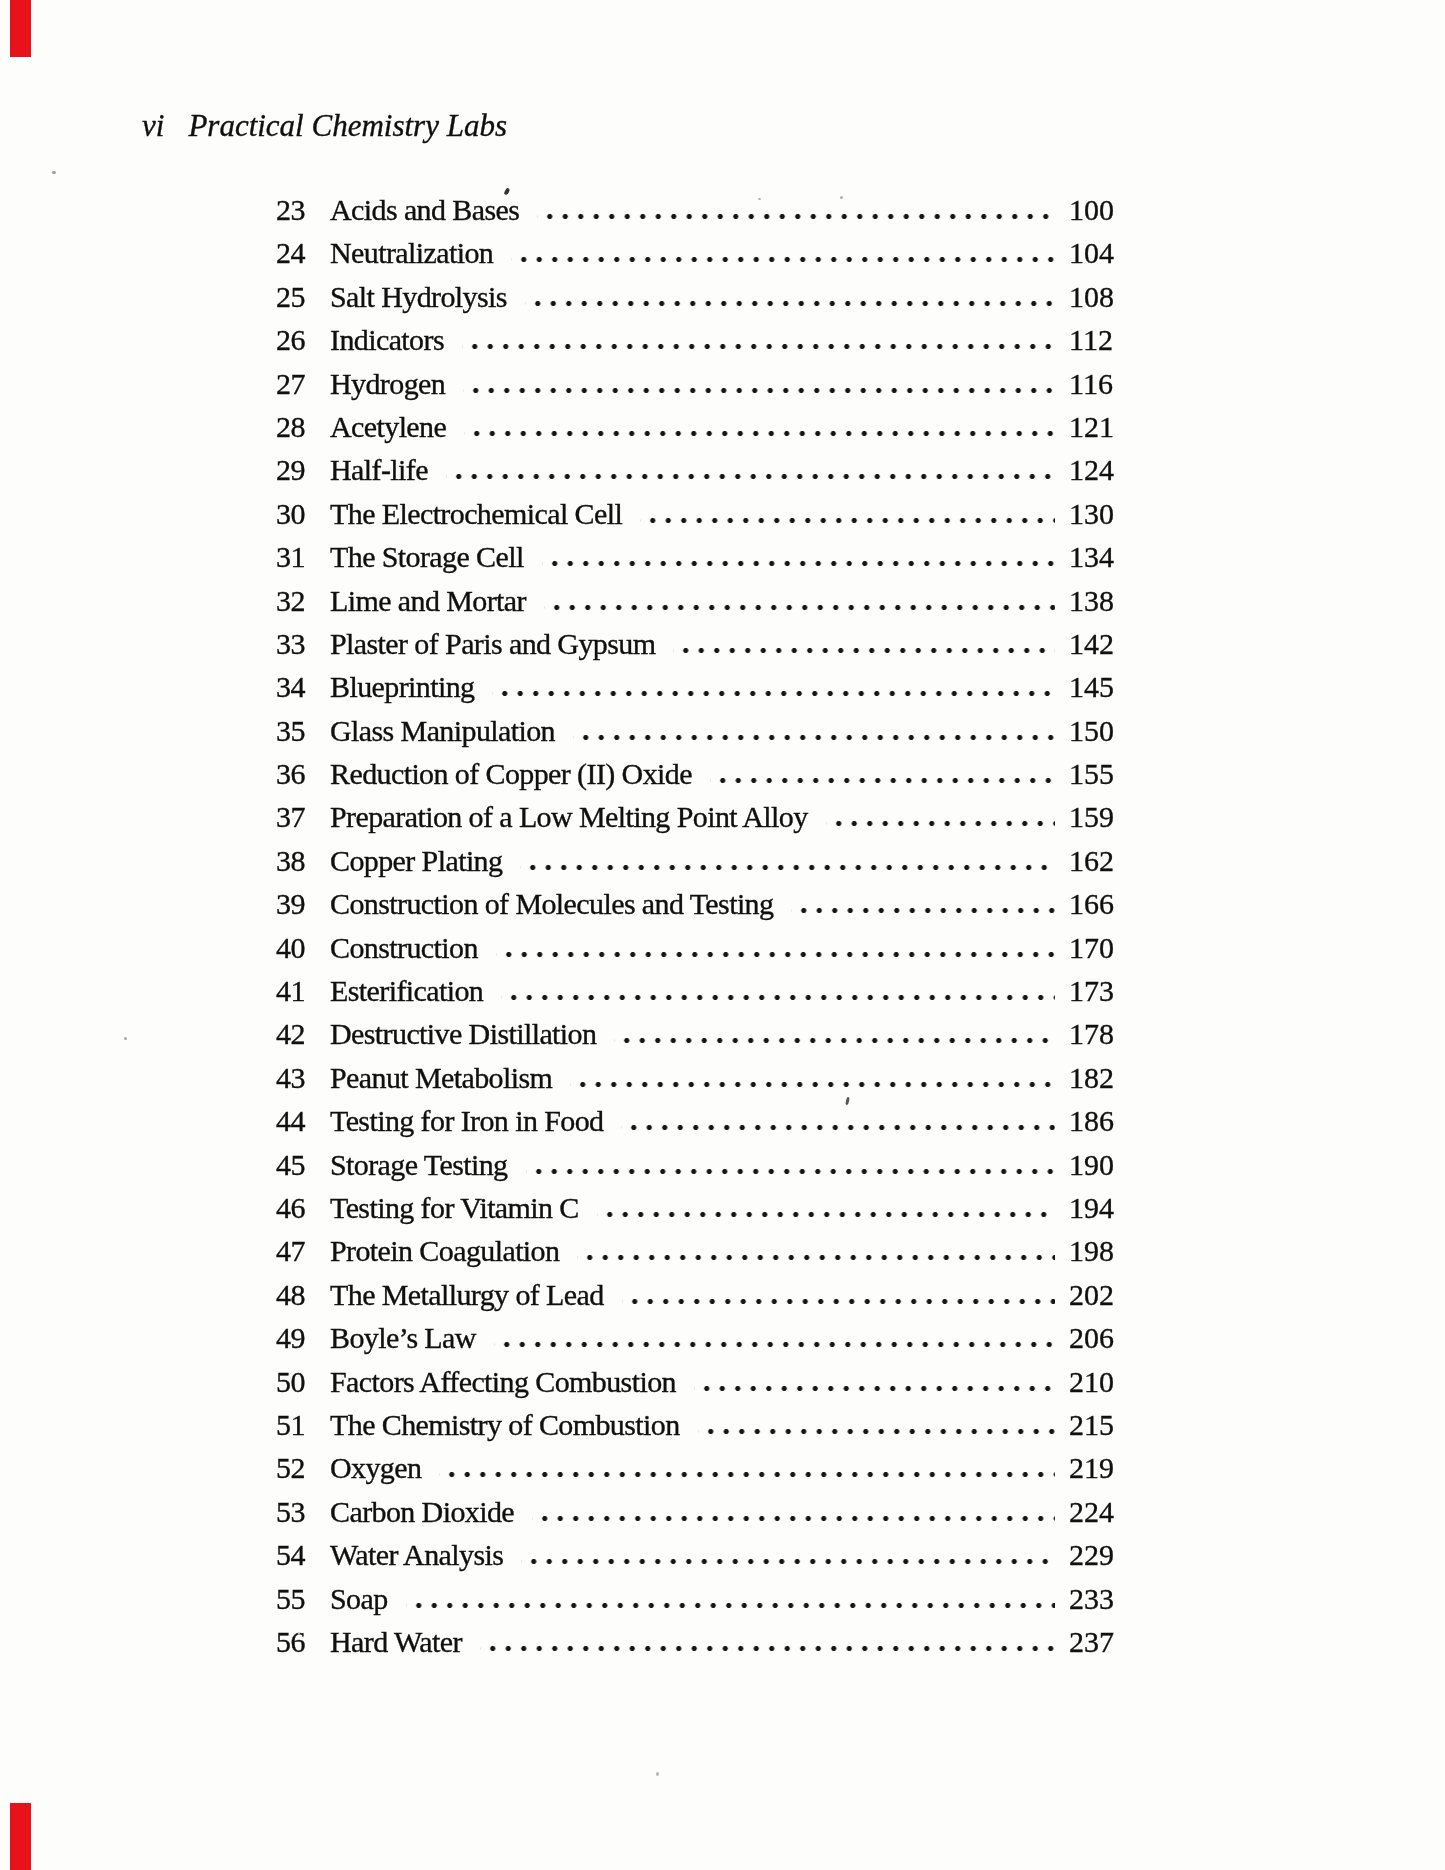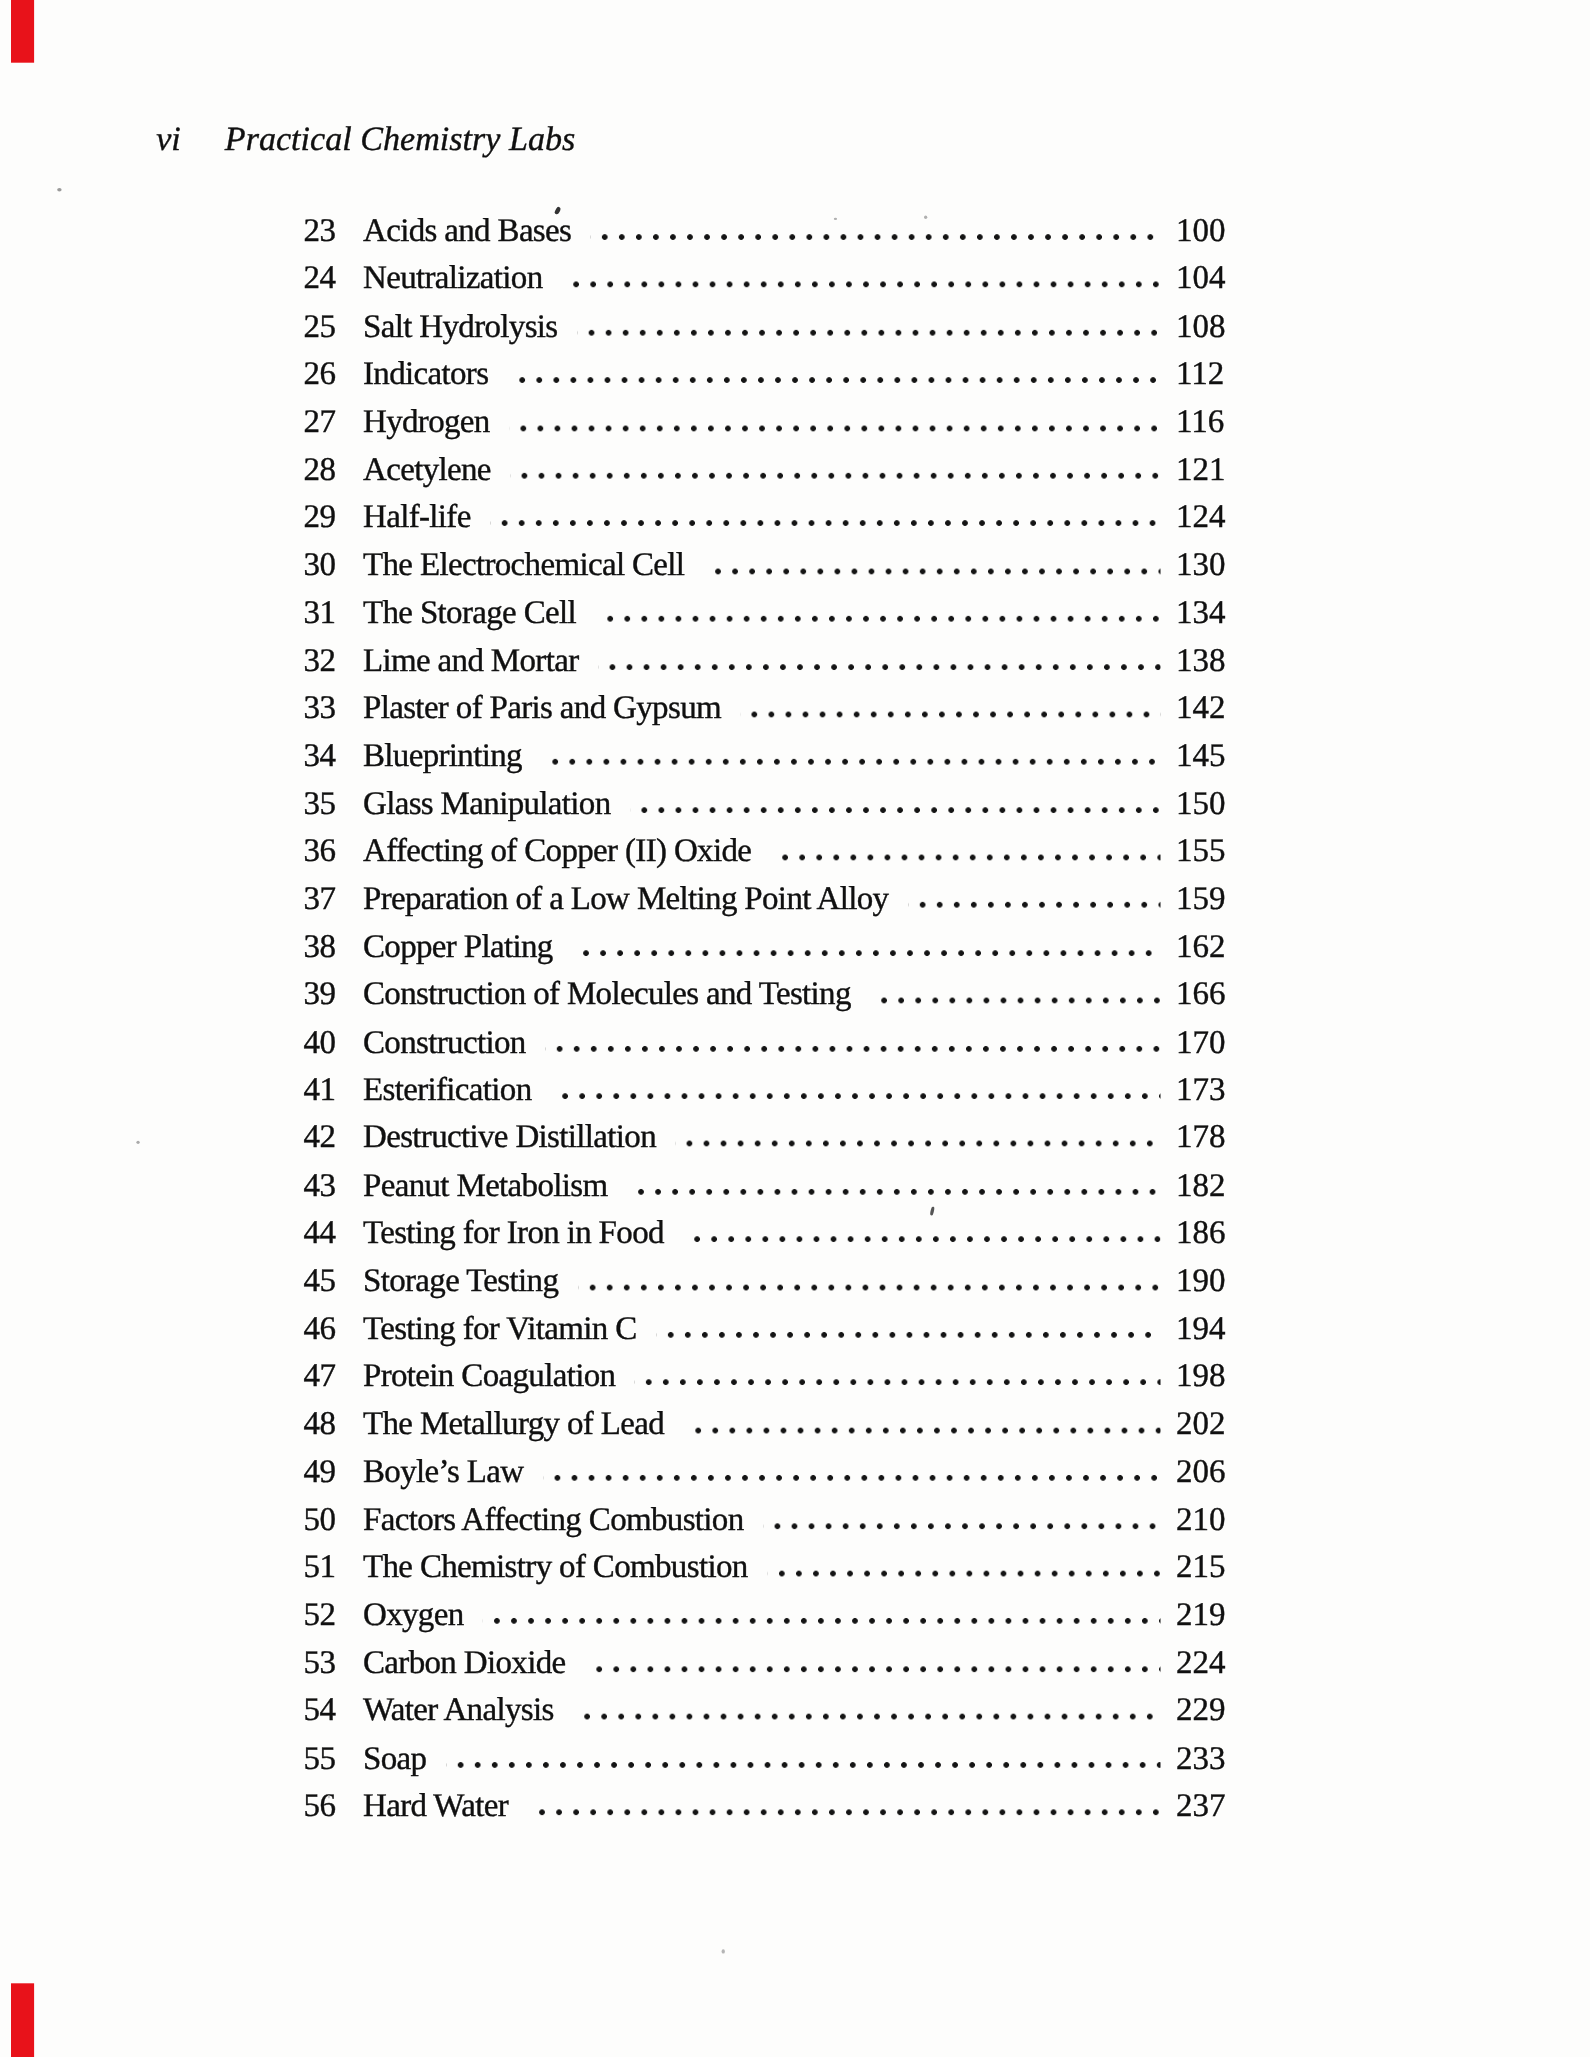--- a/index.html
+++ b/index.html
@@ -26,21 +26,21 @@
   }
   .redbar.top { top: 0; height: 57px; }
   .redbar.bottom { top: 1803px; height: 67px; }
 
   .running-head {
     position: absolute;
     left: 142px;
     top: 108px;
     display: flex;
     align-items: baseline;
-    gap: 40px;
+    gap: 24px;
     font-style: italic;
     font-size: 31px;
     white-space: nowrap;
   }
 
   .toc {
     position: absolute;
     left: 276px;
     top: 188px;
     width: 845px;
@@ -177,21 +177,21 @@
         <span class="toc-page">145</span>
       </div>
       <div class="toc-row">
         <span class="toc-num">35</span>
         <span class="toc-title">Glass Manipulation</span>
         <span class="leader"></span>
         <span class="toc-page">150</span>
       </div>
       <div class="toc-row">
         <span class="toc-num">36</span>
-        <span class="toc-title">Affecting of Copper (II) Oxide</span>
+        <span class="toc-title">Reduction of Copper (II) Oxide</span>
         <span class="leader"></span>
         <span class="toc-page">155</span>
       </div>
       <div class="toc-row">
         <span class="toc-num">37</span>
         <span class="toc-title">Preparation of a Low Melting Point Alloy</span>
         <span class="leader"></span>
         <span class="toc-page">159</span>
       </div>
       <div class="toc-row">

